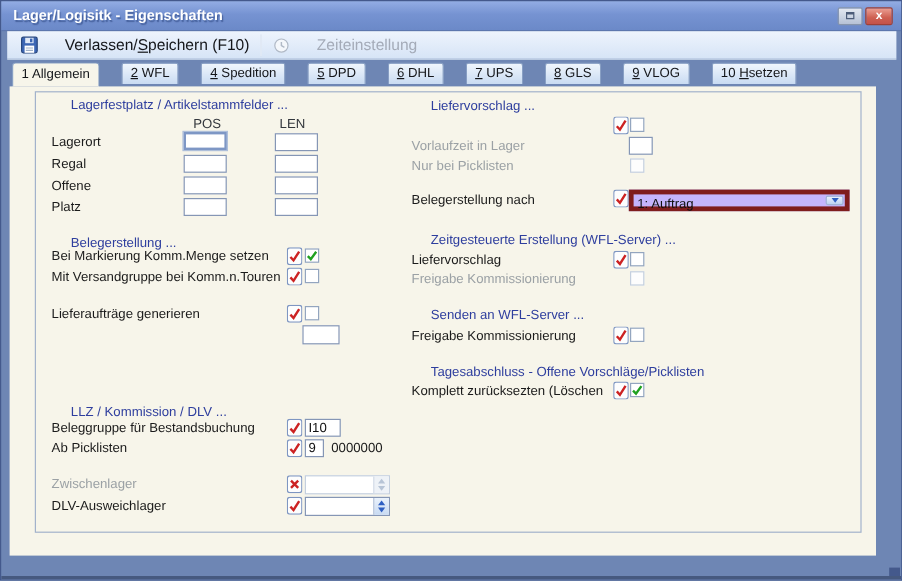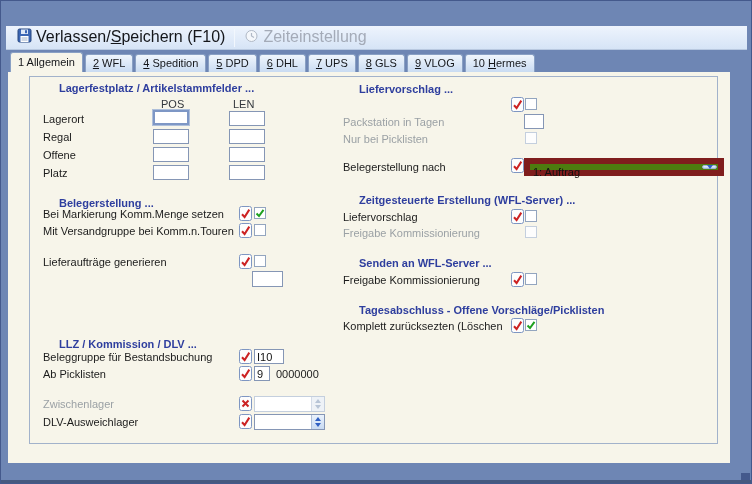--- a/index.html
+++ b/index.html
@@ -35,36 +35,36 @@
     color:#fff; font-size:10px; font-weight:bold; text-align:center; line-height:13px;
   }
   
   .client{ position:absolute; left:5px; top:25px; width:741px; height:437px; }
   .toolbar{
     position:absolute; left:0; top:0; width:741px; height:24px;
     background:linear-gradient(#eef4fd,#d6e4f6);
     border-bottom:1px solid #b9c9e0;
     display:flex; align-items:center; padding-left:5px;
   }
-  .tool-btn{ display:flex; align-items:flex-start; gap:4px; height:20px; padding:0 6px; font-size:16px; color:#14161a; white-space:nowrap; }
+  .tool-btn{ display:flex; align-items:center; gap:22px; height:20px; padding:0 6px; font-size:13px; color:#14161a; white-space:nowrap; }
   .tool-btn.disabled{ color:#a4abb8; }
   .tool-sep{ width:1px; height:18px; background:#b5c5dc; border-right:1px solid #f2f7fd; margin:0 3px; }
   .mn{ text-decoration:underline; }
   
-  .tabstrip{ position:absolute; left:4px; top:26px; height:20px; display:flex; align-items:flex-end; gap:2px; }
+  .tabstrip{ position:absolute; left:4px; top:26px; height:20px; display:flex; align-items:flex-start; gap:18px; }
   .tab{
     height:18px; line-height:17px; padding:0 7px; font-size:11px; color:#14161a; white-space:nowrap;
     background:linear-gradient(#f0f6fd,#c9dbf2); border:1px solid #89a0c4; border-bottom:none;
     border-radius:3px 3px 0 0;
   }
   .tab.active{ height:20px; line-height:19px; background:#f7f5ea; position:relative; z-index:3; }
   
   .page{ position:absolute; left:2px; top:46px; width:722px; height:391px; background:#f7f5ea; }
   .panel{ position:absolute; left:21px; top:4px; width:689px; height:368px; border:1px solid #a2b2cb; }
-  .h{ position:absolute; font-size:11px; font-weight:bold; color:#2e3e9e; white-space:nowrap;padding-left:16px; }
+  .h{ position:absolute; font-size:11px; font-weight:normal; color:#2e3e9e; white-space:nowrap;padding-left:16px; }
   .lbl{ position:absolute; font-size:11px; color:#1b1b1b; white-space:nowrap; }
   .lbl.dis{ color:#9ba1a5; }
   .colhead{ position:absolute; font-size:11px; color:#33373d; }
   .txt{
     position:absolute; height:15px; width:36px; background:#fff;
     border:1px solid #8596b5; font:11px "Liberation Sans", sans-serif; padding:0 2px; color:#111;
   }
   .txt.focus{ border:2px solid #7e97c5; box-shadow:0 0 0 1px #aebfda; }
   .cbx{ position:absolute; width:12px; height:12px; background:#fff; border:1px solid #93a5bf; }
   .cbx.dis{ border-color:#c4cfde; background:#fdfdfd; }
@@ -77,21 +77,21 @@
   .spinbtn{
     position:absolute; right:0; top:0; bottom:0; width:13px;
     background:linear-gradient(#eaf2fc,#c8daf2); border-left:1px solid #aebfd8;
     display:flex; flex-direction:column; align-items:center; justify-content:center; gap:2px;
   }
   .spinfield.dis .spinbtn{ background:#eef2f7; border-left-color:#d4dce8; }
   .arr-up{ width:0; height:0; border-left:3px solid transparent; border-right:3px solid transparent; border-bottom:4px solid #2f5fc2; }
   .arr-dn{ width:0; height:0; border-left:3px solid transparent; border-right:3px solid transparent; border-top:4px solid #2f5fc2; }
   .spinfield.dis .arr-up{ border-bottom-color:#b7c4d6; }
   .spinfield.dis .arr-dn{ border-top-color:#b7c4d6; }
-  .combo{ position:absolute; width:200px; height:18px; background:#4d7c0f; border:6px solid #7f1d1d; }
+  .combo{ position:absolute; width:184px; height:18px; background:#c4b5fd; border:4px solid #7f1d1d; }
   .combo .val{ position:absolute; left:3px; top:1px; line-height:15px; font-size:11px; color:#111; white-space:nowrap; }
   .combo .dropbtn{
     position:absolute; right:1px; top:1px; bottom:1px; width:15px;
     background:linear-gradient(#e9f1fc,#bdd3f0); border:1px solid #9fb4d4; border-radius:2px;
     display:flex; align-items:center; justify-content:center;
   }
   .combo .dropbtn i{ width:0; height:0; border-left:3px solid transparent; border-right:3px solid transparent; border-top:4px solid #2f5fc2; }
   .suffix{ position:absolute; font-size:11px; color:#1b1b1b; }
   .grip{ position:absolute; right:1px; bottom:1px; width:9px; height:9px; background:#44598c; }
 </style>
@@ -121,20 +121,27 @@
     </g>
     <g id="ic-clock">
       <circle cx="7.5" cy="8" r="5.5" fill="#f4f7fb" stroke="#b0b9c6"></circle>
       <path d="M7.5 5 L7.5 8 L10 9.5" stroke="#b0b9c6" stroke-width="1.2" fill="none"></path>
     </g>
   </defs>
 </svg>
 
 <div class="window">
 
+  <div class="titlebar">
+    <span class="title-text">Lager/Logisitk - Eigenschaften</span>
+    <span class="tb-btn btn-restore">
+        <i></i>
+      </span>
+    <span class="tb-btn btn-close">x</span>
+  </div>
 
   <div class="client">
 
     <div class="toolbar">
       <div class="tool-btn">
         <svg width="15" height="15">
             <use href="#ic-save"></use>
           </svg>
         <span><span>Verlassen/</span><span class="mn">S</span><span>peichern (F10)</span></span>
       </div>
@@ -149,21 +156,21 @@
 
     <div class="tabstrip">
       <div class="tab active"><span>1 Allgemein</span><span class="mn"></span><span></span></div>
       <div class="tab"><span></span><span class="mn">2</span><span> WFL</span></div>
       <div class="tab"><span></span><span class="mn">4</span><span> Spedition</span></div>
       <div class="tab"><span></span><span class="mn">5</span><span> DPD</span></div>
       <div class="tab"><span></span><span class="mn">6</span><span> DHL</span></div>
       <div class="tab"><span></span><span class="mn">7</span><span> UPS</span></div>
       <div class="tab"><span></span><span class="mn">8</span><span> GLS</span></div>
       <div class="tab"><span></span><span class="mn">9</span><span> VLOG</span></div>
-      <div class="tab"><span>10 </span><span class="mn">H</span><span>ermes</span></div>
+      <div class="tab"><span>10 </span><span class="mn">H</span><span>setzen</span></div>
     </div>
 
     <div class="page">
       <div class="panel"></div>
 
       <div class="h" style="left:35px;top:10px">Lagerfestplatz / Artikelstammfelder ...</div>
       <div class="colhead" style="left:153px;top:26px">POS</div>
       <div class="colhead" style="left:225px;top:26px">LEN</div>
 
       <div class="lbl" style="left:35px;top:41px">Lagerort</div>
@@ -261,21 +268,21 @@
 
       <div class="h" style="left:335px;top:11px">Liefervorschlag ...</div>
 
       <span class="doc" style="left:503px;top:25px">
           <svg width="13" height="15">
             <use href="#ic-doc-check"></use>
           </svg>
         </span>
       <span class="cbx" style="left:517px;top:26px"></span>
 
-      <div class="lbl dis" style="left:335px;top:44px">Packstation in Tagen</div>
+      <div class="lbl dis" style="left:335px;top:44px">Vorlaufzeit in Lager</div>
       <input class="txt" style="left: 516px; top: 42px; width: 20px;" value="">
 
       <div class="lbl dis" style="left:335px;top:61px">Nur bei Picklisten</div>
       <span class="cbx dis" style="left:517px;top:60px"></span>
 
       <div class="lbl" style="left:335px;top:89px">Belegerstellung nach</div>
       <span class="doc" style="left:503px;top:86px">
           <svg width="13" height="15">
             <use href="#ic-doc-check"></use>
           </svg>

